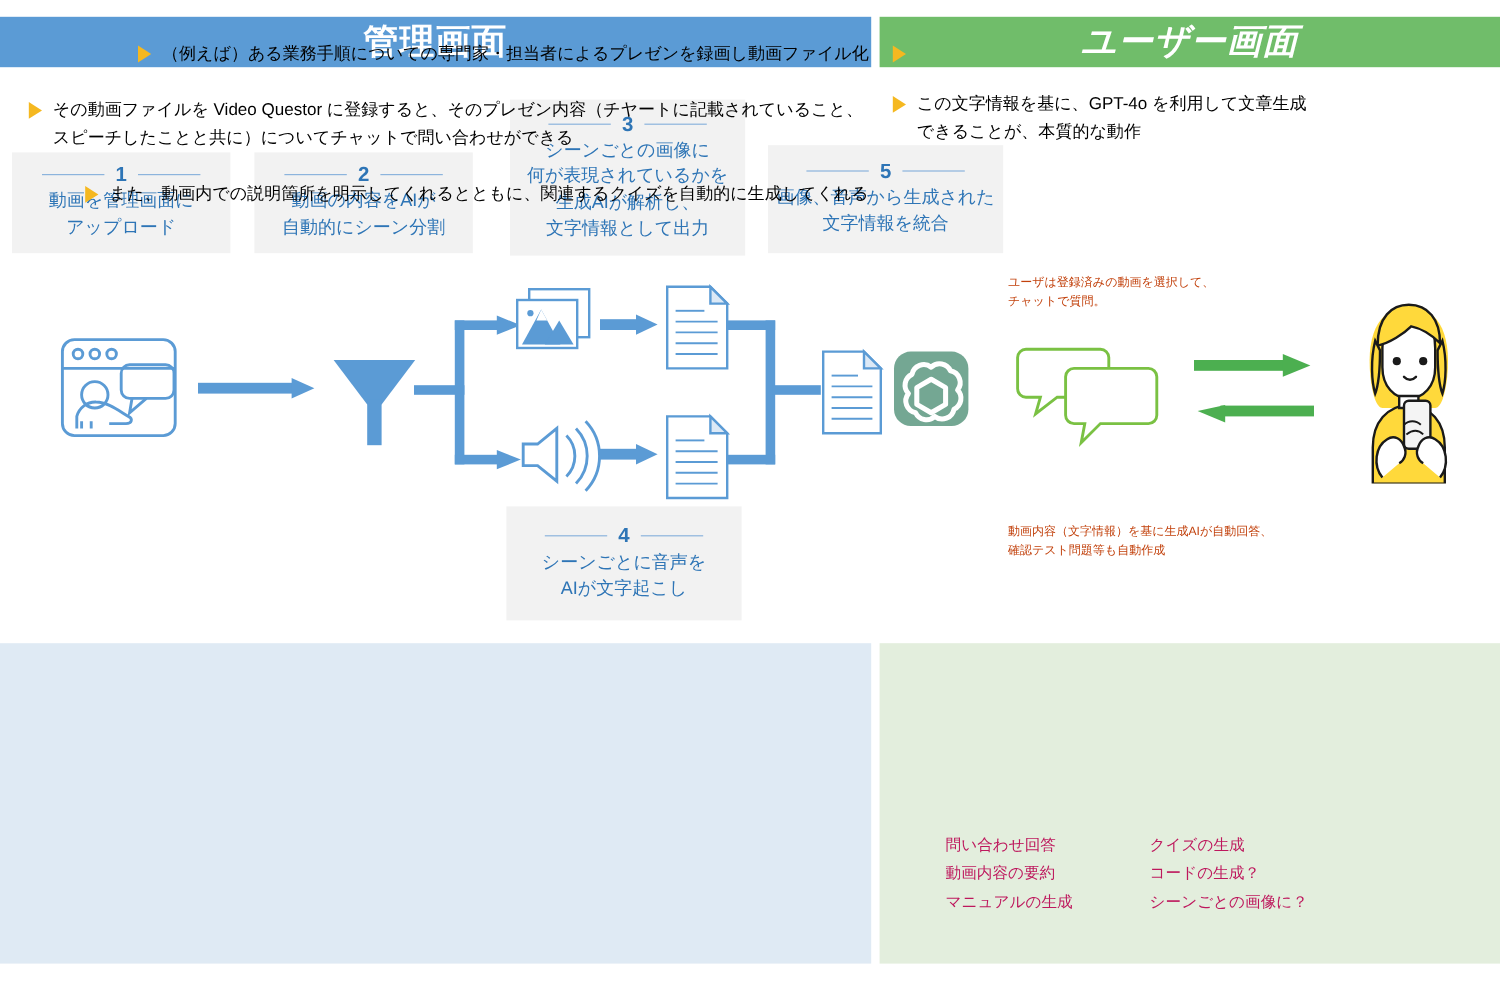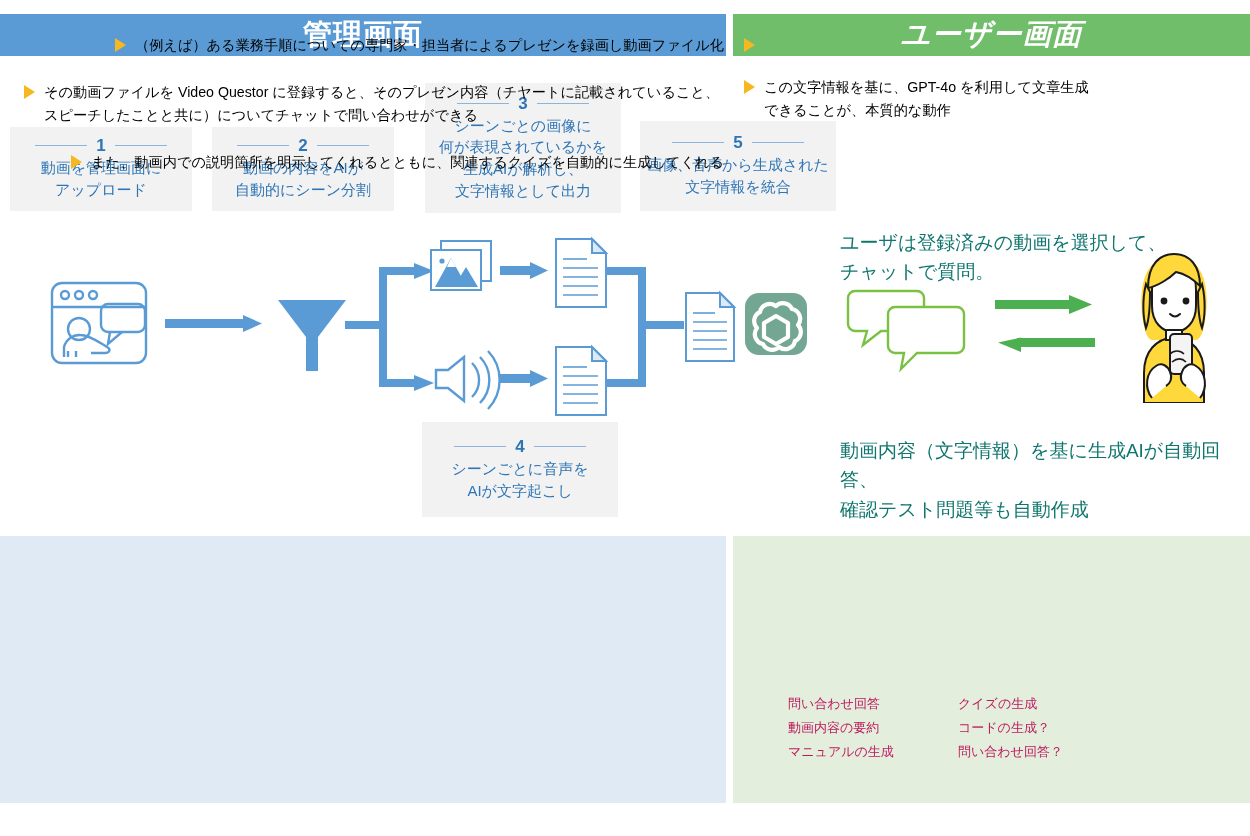--- a/index.html
+++ b/index.html
@@ -40,21 +40,21 @@
   #step2{left:212px; top:127px; width:182px;height:84px;}
   #step3{left:425px; top:83px;  width:196px;height:130px;}
   #step5{left:640px; top:121px; width:196px;height:90px;}
   #step4{left:422px; top:422px; width:196px;height:95px;}
 
   
   #flow{position:absolute;left:0;top:225px;width:840px;height:300px;}
 
   
   .user-text{
-    position:absolute;color:#0f766e;font-size:19px;line-height:1.55;
+    position:absolute;color:#c2410c;font-size:10px;line-height:1.55;
     white-space:pre-line;font-weight:500;
   }
   #user-text-top{left:840px;top:228px;width:400px;}
   #user-text-bottom{left:840px;top:410px;width:405px;margin-top:26px;}
 
   
   .panel{position:absolute;top:536px;height:267px;box-sizing:border-box;}
   #panel-blue{left:0;width:726px;background:#dfeaf4;}
   #panel-green{left:733px;width:517px;background:#e3eedd;}
 
@@ -325,14 +325,14 @@
     <span class="bl-text" style="max-width:330px">この文字情報を基に、GPT-4o を利用して文章生成できることが、本質的な動作</span>
   </div>
 </div>
 
 <div id="green-subgrid">
   <span>問い合わせ回答</span>
   <span>クイズの生成</span>
   <span>動画内容の要約</span>
   <span>コードの生成？</span>
   <span>マニュアルの生成</span>
-  <span>問い合わせ回答？</span>
+  <span>シーンごとの画像に？</span>
 </div>
 
 </body></html>

